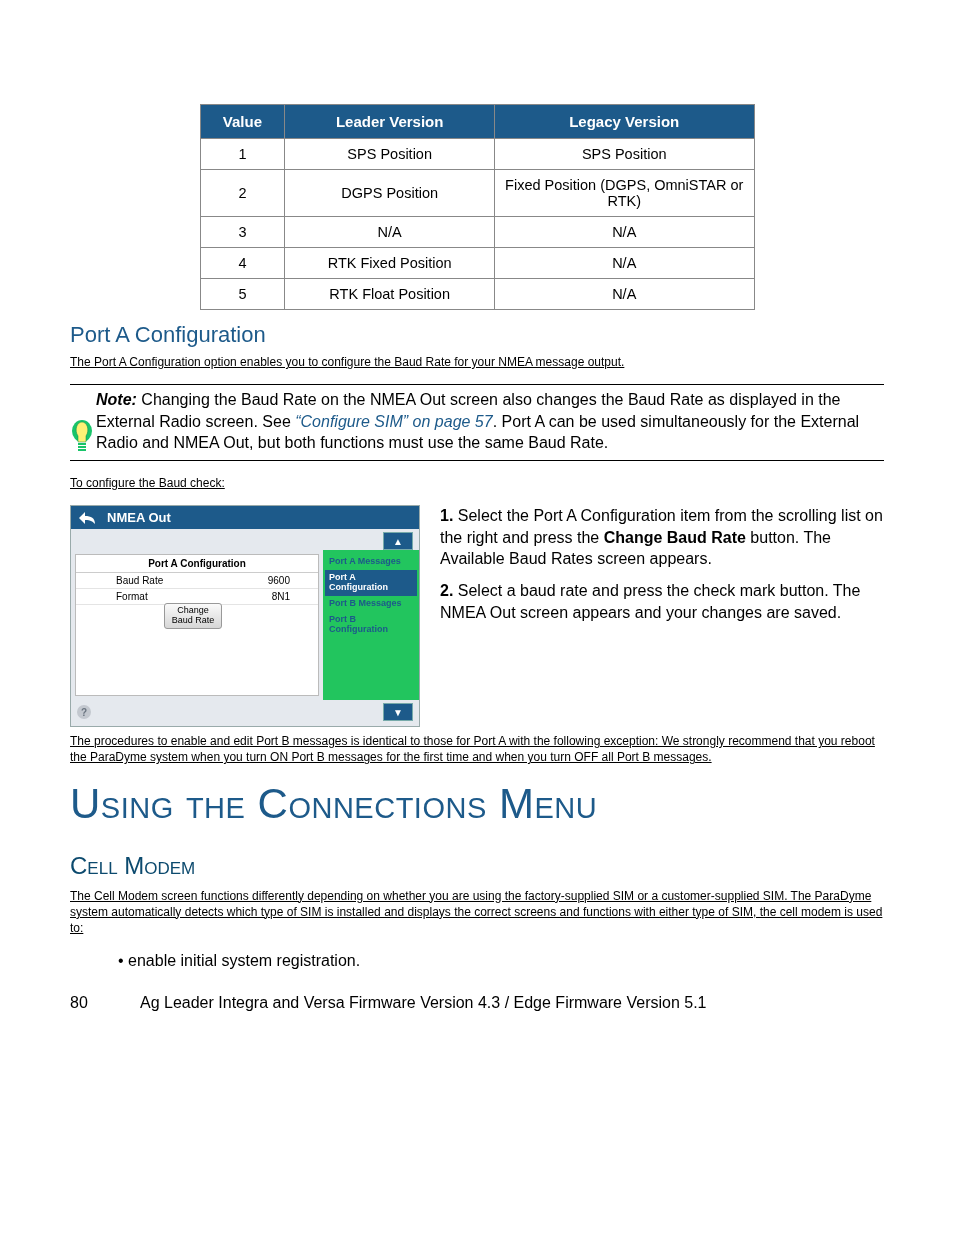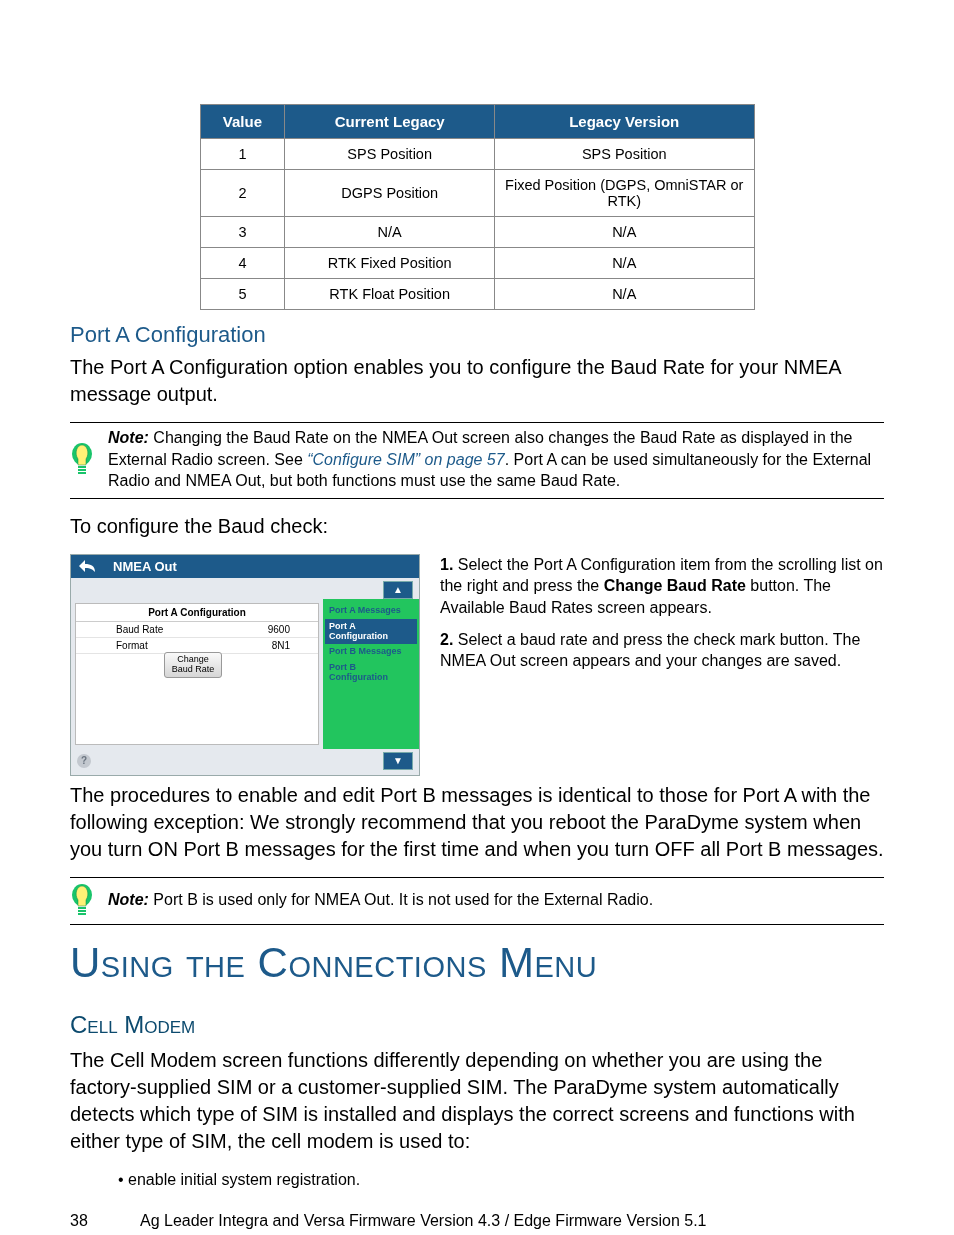--- a/index.html
+++ b/index.html
@@ -9,39 +9,39 @@
 
   table.data { border-collapse: collapse; margin: 0 auto 12px auto; width: 555px; }
   table.data th { background: #1d5a8a; color: #fff; font-weight: bold; font-size: 15px; padding: 8px 6px; border: 1px solid #888; text-align: center; }
   table.data td { border: 1px solid #888; padding: 7px 10px; font-size: 14.5px; text-align: center; vertical-align: middle; }
   table.data td.col-val { width: 85px; }
   table.data td.col-cur { width: 210px; }
   table.data td.col-leg { width: 260px; }
 
   h2.sub { color: #1d5a8a; font-size: 22px; font-weight: normal; margin: 4px 0 6px 0; }
   h2.sub2 { color: #1d5a8a; font-size: 20px; font-weight: normal; margin: 4px 0 6px 30px; }
-  p.body { font-size: 20px; line-height: 1.35; margin: 0 0 14px 0; }
+  p.body { font-size: 12px; line-height: 1.35; margin: 0 0 14px 0; text-decoration: underline; }
 
-  .note-block { border-top: 1px solid #000; border-bottom: 1px solid #000; padding: 4px 0 6px 0; margin: 8px 0 14px 0; display: flex; gap: 12px; align-items: center; }
+  .note-block { border-top: 1px solid #000; border-bottom: 1px solid #000; padding: 4px 0 6px 0; margin: 8px 0 14px 0; display: flex; gap: 0; align-items: flex-end; }
   .note-block .bulb { width: 26px; flex: 0 0 26px; padding-top: 2px; }
   .note-block .bulb svg { display: block; }
   .note-block .note-text { font-size: 16px; line-height: 1.35; }
   .note-block .note-label { font-style: italic; font-weight: bold; }
   .link { color: #1d5a8a; font-style: italic; }
 
   .two-col { display: flex; gap: 20px; margin-bottom: 6px; }
   .two-col .fig { flex: 0 0 350px; }
   .two-col .steps { flex: 1; font-size: 16px; line-height: 1.35; }
   .two-col .steps p { margin-bottom: 10px; }
   .two-col .steps .num { font-weight: bold; }
   .two-col .steps .bold { font-weight: bold; }
 
   
   .nmea-fig { width: 350px; border: 1px solid #9aa; background: #e5e9ee; font-family: Verdana, Arial, sans-serif; }
-  .nmea-head { background: #1d5a8a; color: #fff; font-weight: bold; font-size: 13px; padding: 4px 8px; display: flex; align-items: center; gap: 18px; }
+  .nmea-head { background: #1d5a8a; color: #fff; font-weight: bold; font-size: 13px; padding: 4px 8px; display: flex; align-items: center; gap: 12px; }
   .nmea-head svg { flex: 0 0 auto; }
   .nmea-sub { display:flex; justify-content:flex-end; padding:3px 6px 0 0; }
   .arrow-btn { width: 30px; height: 18px; background: #1d5a8a; color:#fff; display:flex; align-items:center; justify-content:center; font-size:10px; border:1px solid #7aa; }
   .nmea-body { display: flex; height: 150px; }
   .nmea-left { flex: 1; background: #fff; margin: 4px; border: 1px solid #bbb; position: relative; }
   .nmea-left .hdr { text-align: center; font-weight: bold; font-size: 10px; padding: 3px 0; border-bottom: 1px solid #ccc; }
   .nmea-left .row { display:flex; justify-content:space-between; font-size:10px; padding:2px 28px 2px 40px; border-bottom:1px solid #e4e4e4; }
   .nmea-left .btn { position:absolute; top:48px; left:88px; width:58px; font-size:9px; text-align:center; background:linear-gradient(#fafafa,#d6d6d6); border:1px solid #999; border-radius:3px; padding:2px 2px; line-height:1.1; }
   .nmea-right { width: 96px; background: #22c55e; padding: 4px 2px 4px 2px; }
   .nmea-right .item { font-size: 9px; font-weight: bold; color: #1d5a8a; padding: 3px 4px; line-height: 1.1; }
@@ -63,21 +63,21 @@
 </head>
 <body>
 
 <div class="page">
   <div class="content">
 
     <table class="data">
       <thead>
         <tr>
           <th>Value</th>
-          <th>Current Legacy</th>
+          <th>Leader Version</th>
           <th>Legacy Version</th>
         </tr>
       </thead>
       <tbody>
         <tr>
           <td class="col-val">1</td>
           <td class="col-cur">SPS Position</td>
           <td class="col-leg">SPS Position</td>
         </tr>
         <tr>
@@ -170,42 +170,27 @@
         </p>
         <p>
           <span class="num">2.</span>
           <span>Select a baud rate and press the check mark button. The NMEA Out screen appears and your changes are saved.</span>
         </p>
       </div>
     </div>
 
     <p class="body">The procedures to enable and edit Port B messages is identical to those for Port A with the following exception: We strongly recommend that you reboot the ParaDyme system when you turn ON Port B messages for the first time and when you turn OFF all Port B messages.</p>
 
-    <div class="note-block">
-      <div class="bulb">
-        <svg width="24" height="34" viewBox="0 0 24 34">
-          <ellipse cx="12" cy="11" rx="10" ry="11" fill="#19c46a"></ellipse>
-          <path d="M12 2 C7 2 4 10 8 16 L8 22 L16 22 L16 16 C20 10 17 2 12 2 Z" fill="#fff176" stroke="#0a8a45" stroke-width="0.5"></path>
-          <rect x="8" y="23" width="8" height="2" fill="#19c46a"></rect>
-          <rect x="8" y="26" width="8" height="2" fill="#19c46a"></rect>
-          <rect x="8" y="29" width="8" height="2" fill="#19c46a"></rect>
-        </svg>
-      </div>
-      <div class="note-text">
-        <span class="note-label">Note:</span>
-        <span>Port B is used only for NMEA Out. It is not used for the External Radio.</span>
-      </div>
-    </div>
 
     <h1 class="main">Using the Connections Menu</h1>
     <h2 class="section">Cell Modem</h2>
     <p class="body">The Cell Modem screen functions differently depending on whether you are using the factory-supplied SIM or a customer-supplied SIM. The ParaDyme system automatically detects which type of SIM is installed and displays the correct screens and functions with either type of SIM, the cell modem is used to:</p>
     <ul class="bullets">
       <li>enable initial system registration.</li>
     </ul>
 
   </div>
 
   <div class="footer">
-    <span class="pg">38</span>
+    <span class="pg">80</span>
     <span>Ag Leader Integra and Versa Firmware Version 4.3  /  Edge Firmware Version 5.1</span>
   </div>
 </div>
 
 </body></html>

